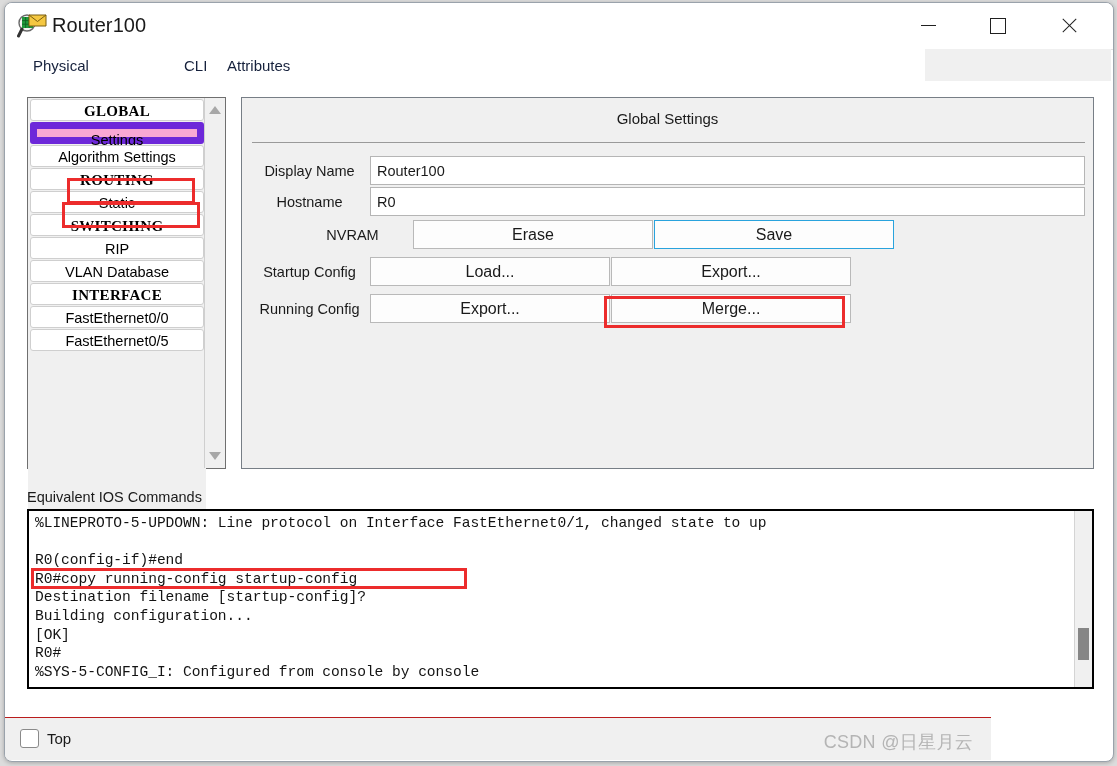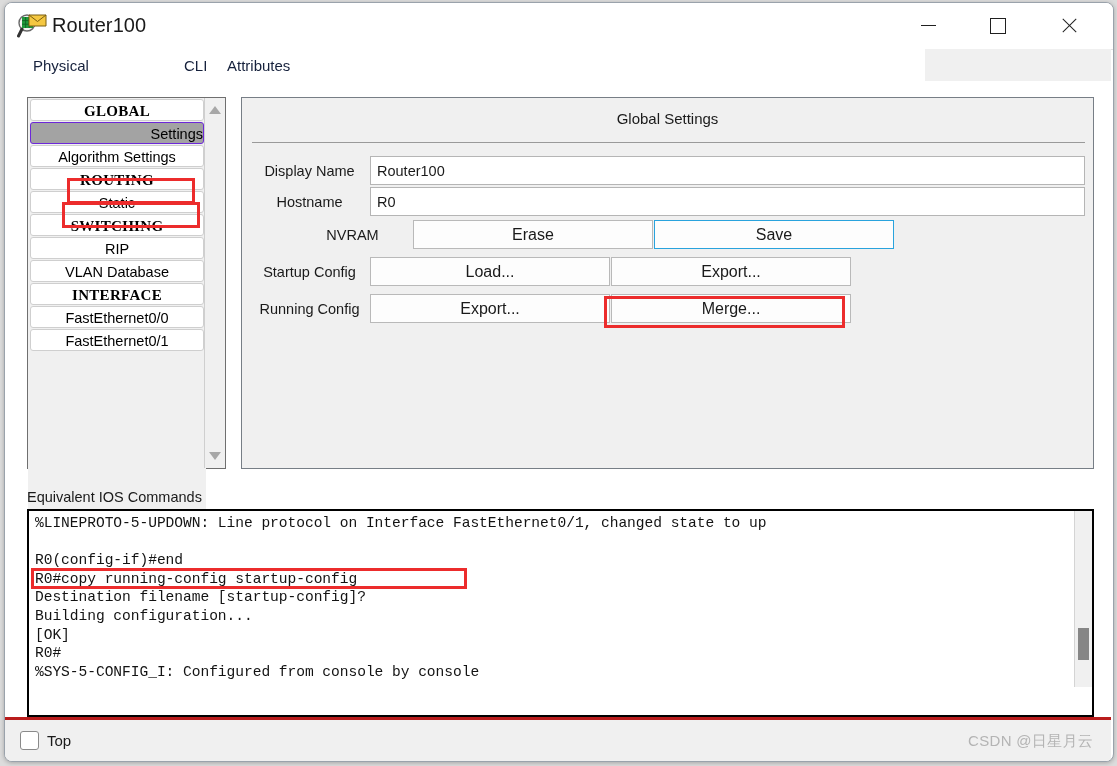--- a/index.html
+++ b/index.html
@@ -153,23 +153,22 @@
     cursor: default;
     white-space: nowrap;
   }
   .side-item.header {
     font-weight: bold;
     font-family: "Liberation Serif", serif;
     font-size: 15px;
     letter-spacing: 0.3px;
   }
   .side-item.selected {
-    background: #a3a3a3;
-    border: 1px solid #6d28d9;
-    text-align: right;
+    background: #f9a8d4;
+    border: 7px solid #6d28d9;
   }
   .side-scroll {
     position: absolute;
     right: 0; top: 0;
     width: 20px; height: 370px;
     background: #f0f0f0;
     border-left: 1px solid #cfcfcf;
     cursor: default;
   }
   .side-scroll .arrow {
@@ -270,21 +269,21 @@
   
   .ios-label {
     position: absolute;
     left: 22px; top: 408px;
     font-size: 14.5px;
     color: #1a1a1a;
   }
   .console-box {
     position: absolute;
     left: 22px; top: 428px;
-    width: 1067px; height: 208px;
+    width: 1067px; height: 180px;
     background: #ffffff;
     border: 2px solid #000000;
     box-sizing: border-box;
     overflow: hidden;
   }
   .console-text {
     position: absolute;
     left: 6px; top: 3px;
     width: 1030px;
     margin: 0;
@@ -309,23 +308,23 @@
     top: 117px;
     width: 11px;
     height: 32px;
     background: #868686;
   }
 
   
   .footer {
     position: absolute;
     left: 0; top: 714px;
-    width: 1106px; height: 42px;
-    background: #f0f0f0;
-    border-top: 3px solid #b91c1c;
+    width: 986px; height: 42px;
+    background: #f0f0f0;
+    border-top: 1px solid #b91c1c;
   }
   .chk {
     position: absolute;
     left: 15px; top: 11px;
     width: 19px; height: 19px;
     background: #ffffff;
     border: 1px solid #8a8a8a;
     border-radius: 3px;
     cursor: default;
     box-sizing: border-box;
@@ -334,21 +333,21 @@
     position: absolute;
     left: 42px; top: 11px;
     font-size: 15px;
     line-height: 19px;
     color: #1a1a1a;
     cursor: default;
   }
   .watermark {
     position: absolute;
     right: 18px; top: 12px;
-    font-size: 15px;
+    font-size: 18px;
     color: #b4b4b4;
     letter-spacing: 0.3px;
     white-space: nowrap;
   }
 </style>
 </head>
 <body>
 
 <div id="screen">
   <div class="window">
@@ -393,21 +392,21 @@
           <div class="side-item header">GLOBAL</div>
           <div class="side-item selected">Settings</div>
           <div class="side-item">Algorithm Settings</div>
           <div class="side-item header">ROUTING</div>
           <div class="side-item">Static</div>
           <div class="side-item header">SWITCHING</div>
           <div class="side-item">RIP</div>
           <div class="side-item">VLAN Database</div>
           <div class="side-item header">INTERFACE</div>
           <div class="side-item">FastEthernet0/0</div>
-          <div class="side-item">FastEthernet0/1</div>
+          <div class="side-item">FastEthernet0/5</div>
         </div>
         <div class="side-scroll">
           <div class="arrow up"></div>
           <div class="arrow down"></div>
         </div>
       </div>
 
       <div class="annot" style="left:62px; top:97px; width:128px; height:26px;"></div>
 
       <div class="annot" style="left:57px; top:121px; width:138px; height:26px;"></div>

